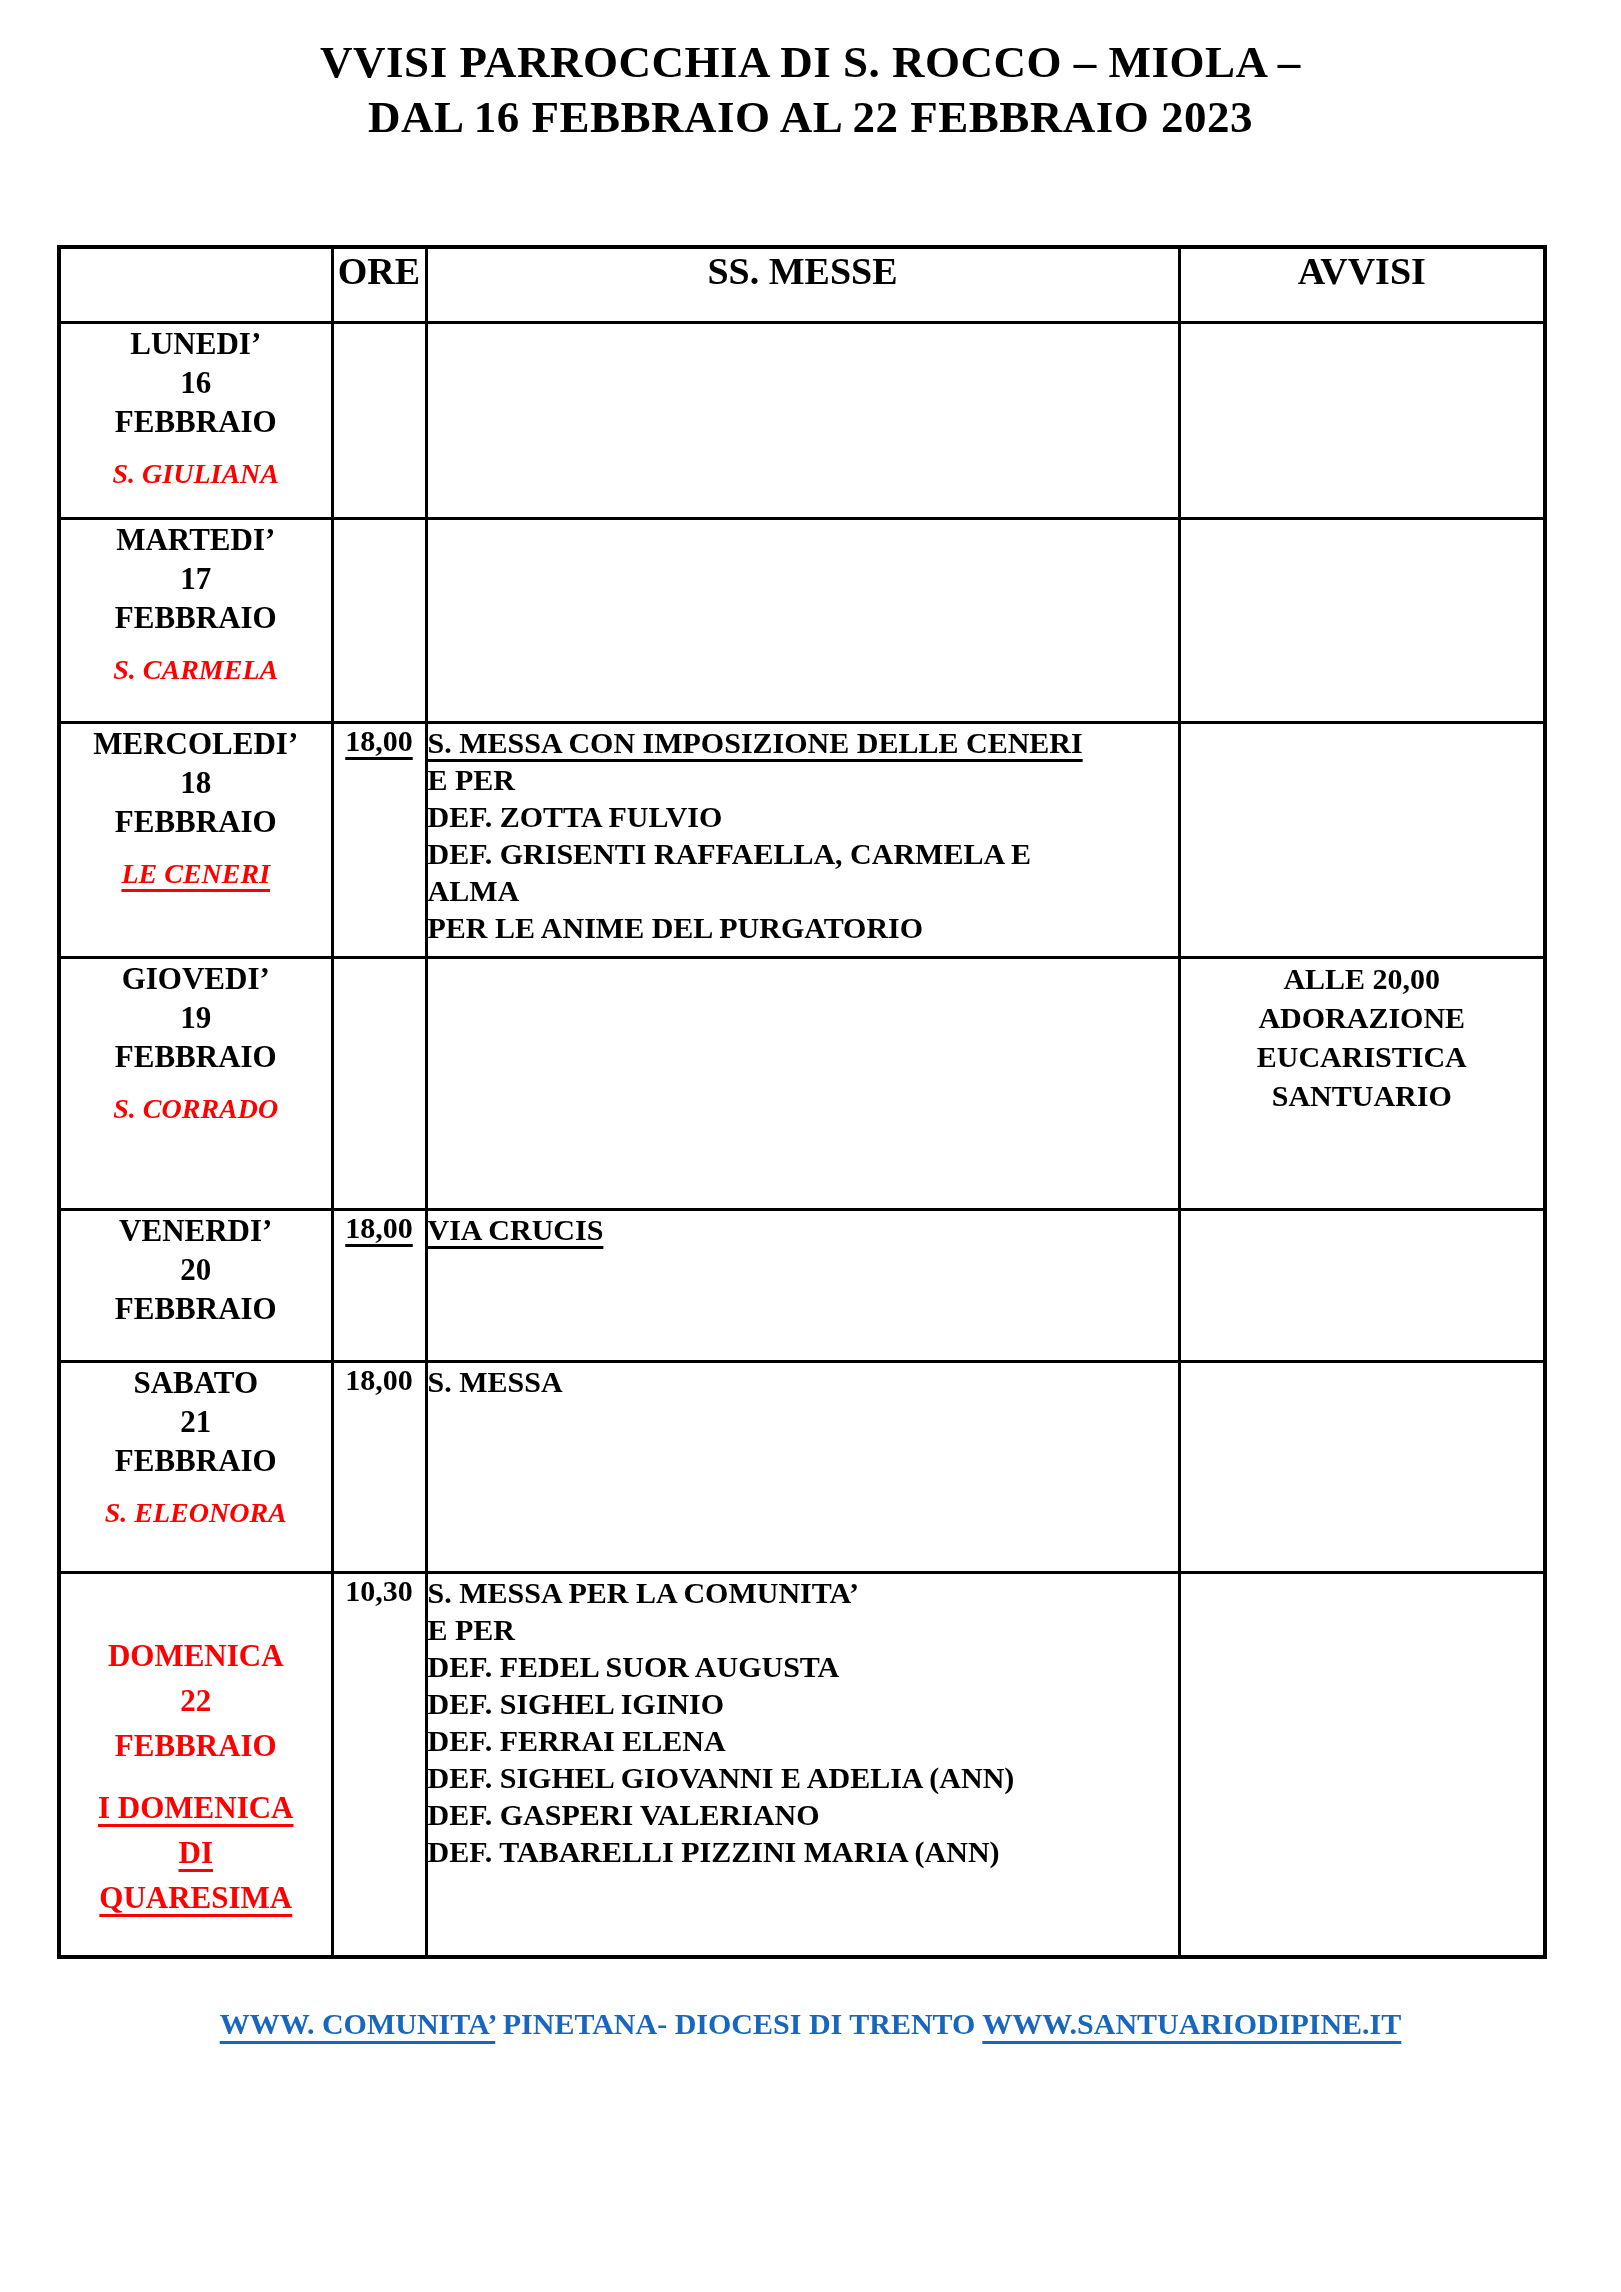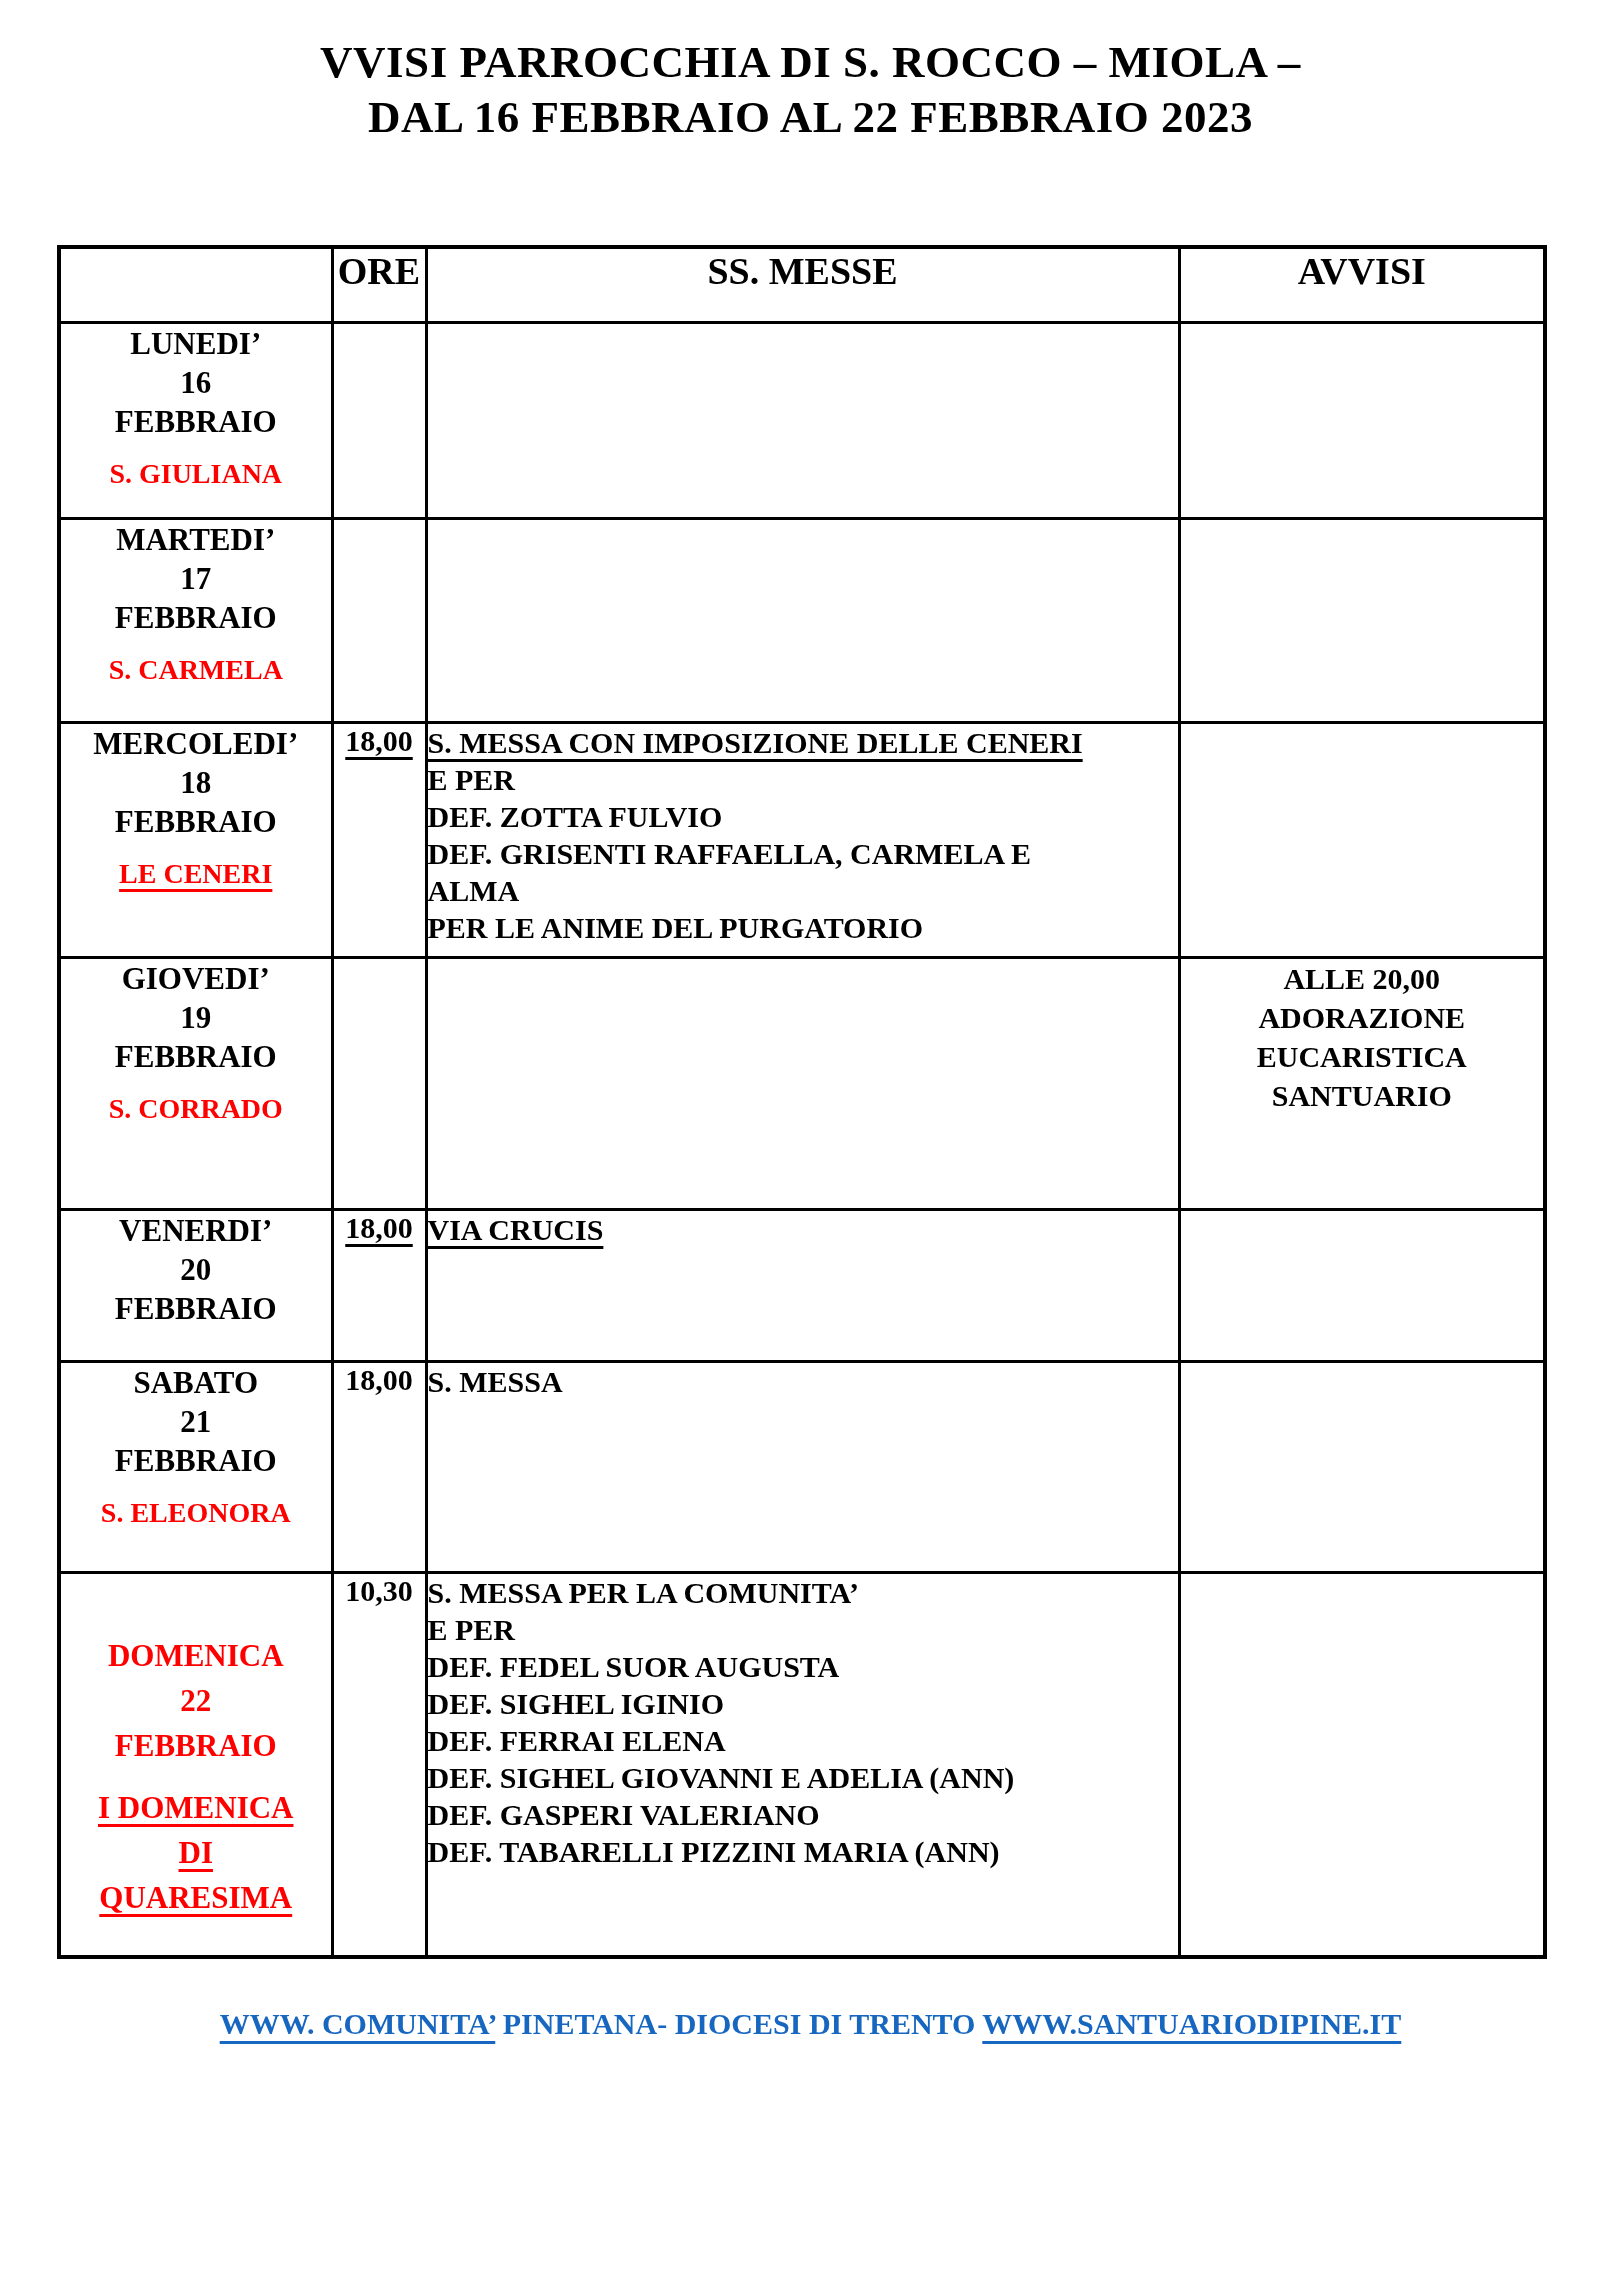--- a/index.html
+++ b/index.html
@@ -68,20 +68,21 @@
   }
   td.avvisi {
     font-size: 30px;
     line-height: 39px;
     text-align: center;
     padding-top: 9.8px;
   }
   .saint-line {
     margin-top: 13.7px;
     font-size: 28px;
+    font-style: italic;
   }
   .red { color: var(--red, #FF0000); }
   .u { text-decoration: underline; text-decoration-thickness: 2.9px; text-underline-offset: 5.9px; }
 
   
   td.day.sunday { line-height: 45px; padding-top: 8px; }
   .pre-gap { height: 51px; }
   .feast-block { margin-top: 17.6px; }
 
   

